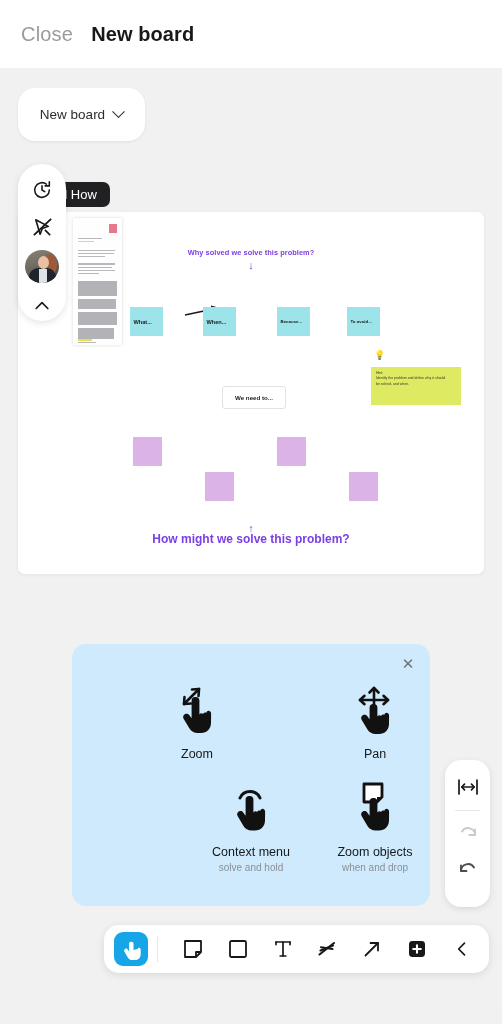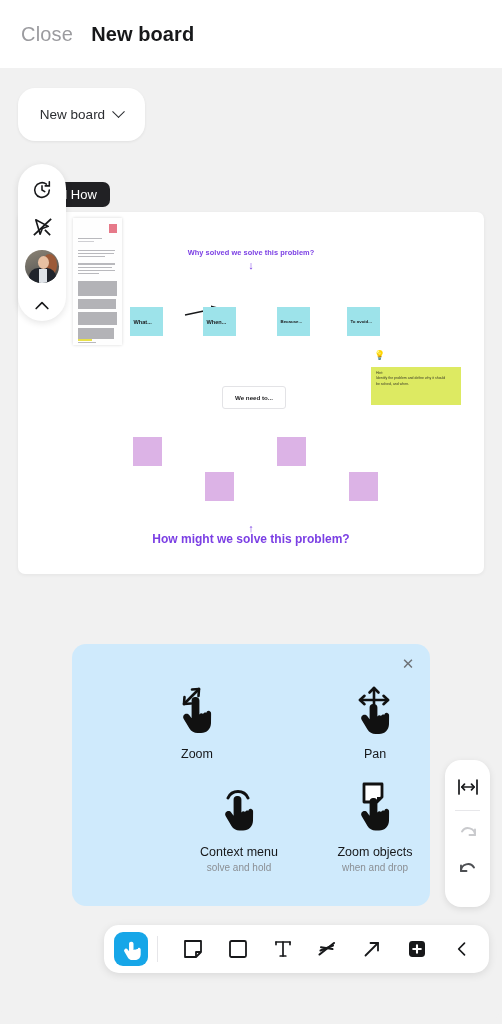--- a/index.html
+++ b/index.html
@@ -101,21 +101,21 @@
 
   
   .gpanel {
     position: absolute; left: 72px; top: 644px; width: 358px; height: 262px;
     background: #cfeafc; border-radius: 14px;
   }
   .gclose { position: absolute; right: 14px; top: 12px; width: 16px; height: 16px;
             color: #6e7277; font-size: 15px; display:flex; align-items:center; justify-content:center; }
   .grow { display: flex; justify-content: flex-end; }
   .grow.r1 { position:absolute; left:0; right:0; top: 36px; gap: 68px; }
-  .grow.r2 { position:absolute; left:0; right:0; top: 134px; gap: 26px; }
+  .grow.r2 { position:absolute; left:0; right:0; top: 134px; gap: 14px; }
   .gitem { width: 110px; display: flex; flex-direction: column; align-items: center; }
   .gicon { height: 60px; display: flex; align-items: flex-end; justify-content: center; }
   .gtitle { margin-top: 7px; font-size: 12.5px; color: #17181a; text-align: center; line-height: 1.22; }
   .gsub { margin-top: 2px; font-size: 10px; color: #8b8f94; text-align: center; }
 
   
   .rtool {
     position: absolute; left: 445px; top: 760px; width: 45px; height: 147px;
     background: #fff; border-radius: 16px; box-shadow: 0 2px 7px rgba(0,0,0,.1);
     display: flex; flex-direction: column; align-items: center; padding-top: 9px;

